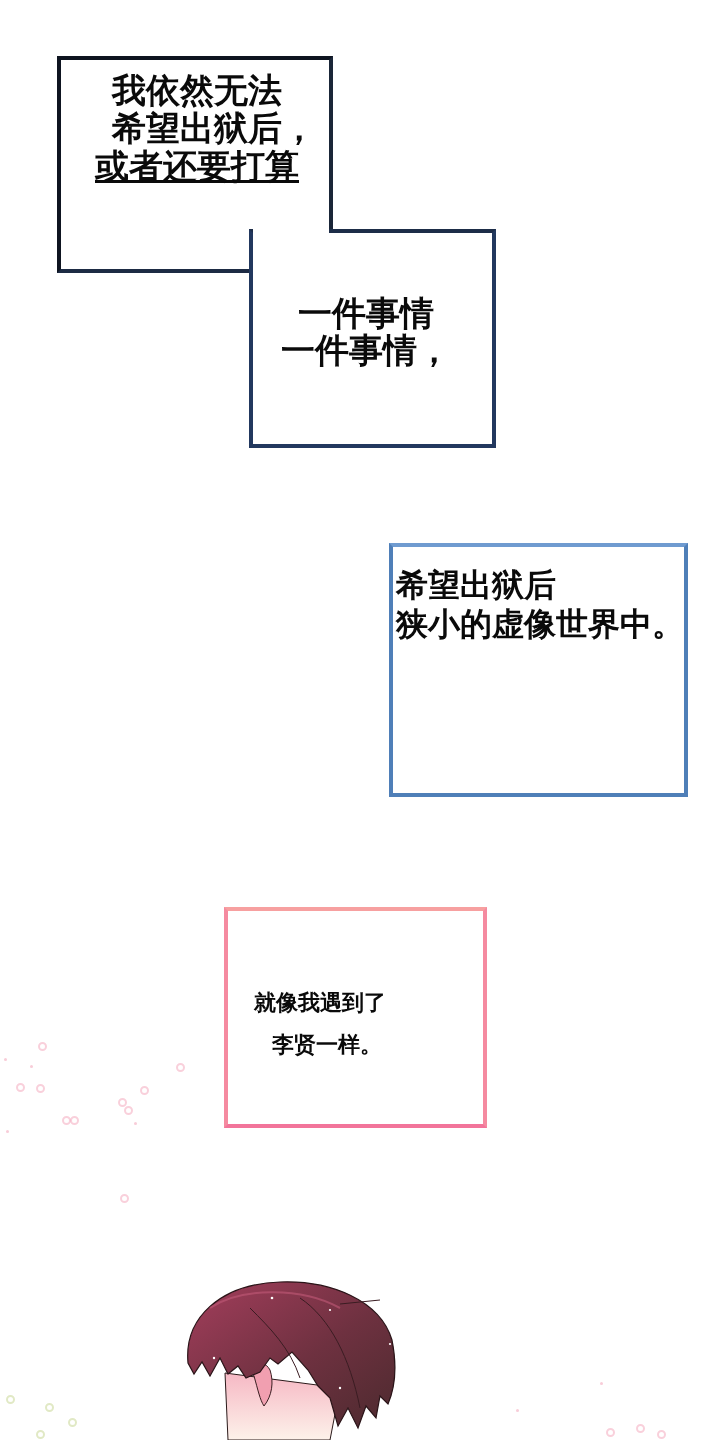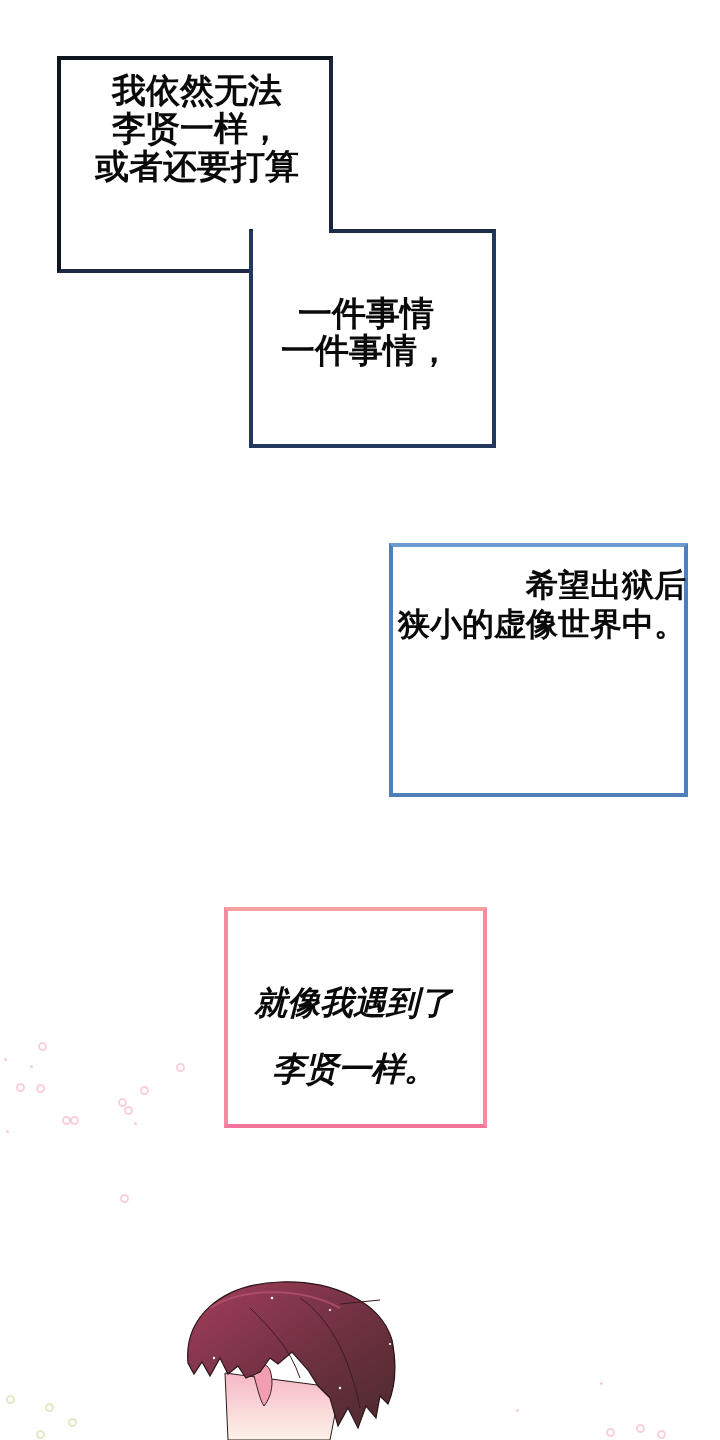--- a/index.html
+++ b/index.html
@@ -33,39 +33,39 @@
   </style>
 </head>
 <body>
 
 <div class="box" id="cap1-top"></div>
 <div class="box" id="cap1-bot"></div>
 <div id="cap1-mask"></div>
 
 <div class="txt" style="left:112px; top:71px;">
   <span class="line" style="padding-left:0px;">我依然无法</span>
-  <span class="line" style="padding-left:0px;">李贤一样，</span>
-  <span class="line" style="margin-left:-17px;">或者还要打算</span>
+  <span class="line" style="padding-left:0px;">希望出狱后，</span>
+  <span class="line" style="margin-left:-17px;text-decoration:underline;">或者还要打算</span>
 </div>
 
 <div class="txt" style="left:298px; top:294px;">
   <span class="line">一件事情</span>
   <span class="line" style="margin-left:-17px;font-family:Liberation Serif, serif;">一件事情，</span>
 </div>
 
 <div class="box" id="cap2"></div>
-<div class="txt" style="left:396px; top:566px; width:290px; text-align:right; font-size:32px; line-height:39px;">
+<div class="txt" style="left:396px; top:566px; width:290px; text-align:left; font-size:32px; line-height:39px;">
   <span class="line">希望出狱后</span>
   <span class="line">狭小的虚像世界中。</span>
 </div>
 
 <div class="box" id="cap3"></div>
-<div class="txt" style="left:254px; top:982px; font-size:33px; line-height:42px;font-style:italic;">
+<div class="txt" style="left:254px; top:982px; font-size:22px; line-height:42px;">
   <span class="line">就像我遇到了</span>
-  <span class="line" style="padding-left:18px;margin-top:24px;">李贤一样。</span>
+  <span class="line" style="padding-left:18px;">李贤一样。</span>
 </div>
 
 <div>
   <div class="spark" style="left:38px; top:1042px;"></div>
   <div class="spark" style="left:16px; top:1083px;"></div>
   <div class="spark" style="left:36px; top:1084px;"></div>
   <div class="spark" style="left:62px; top:1116px;"></div>
   <div class="spark" style="left:70px; top:1116px;"></div>
   <div class="spark" style="left:118px; top:1098px;"></div>
   <div class="spark" style="left:124px; top:1106px;"></div>

